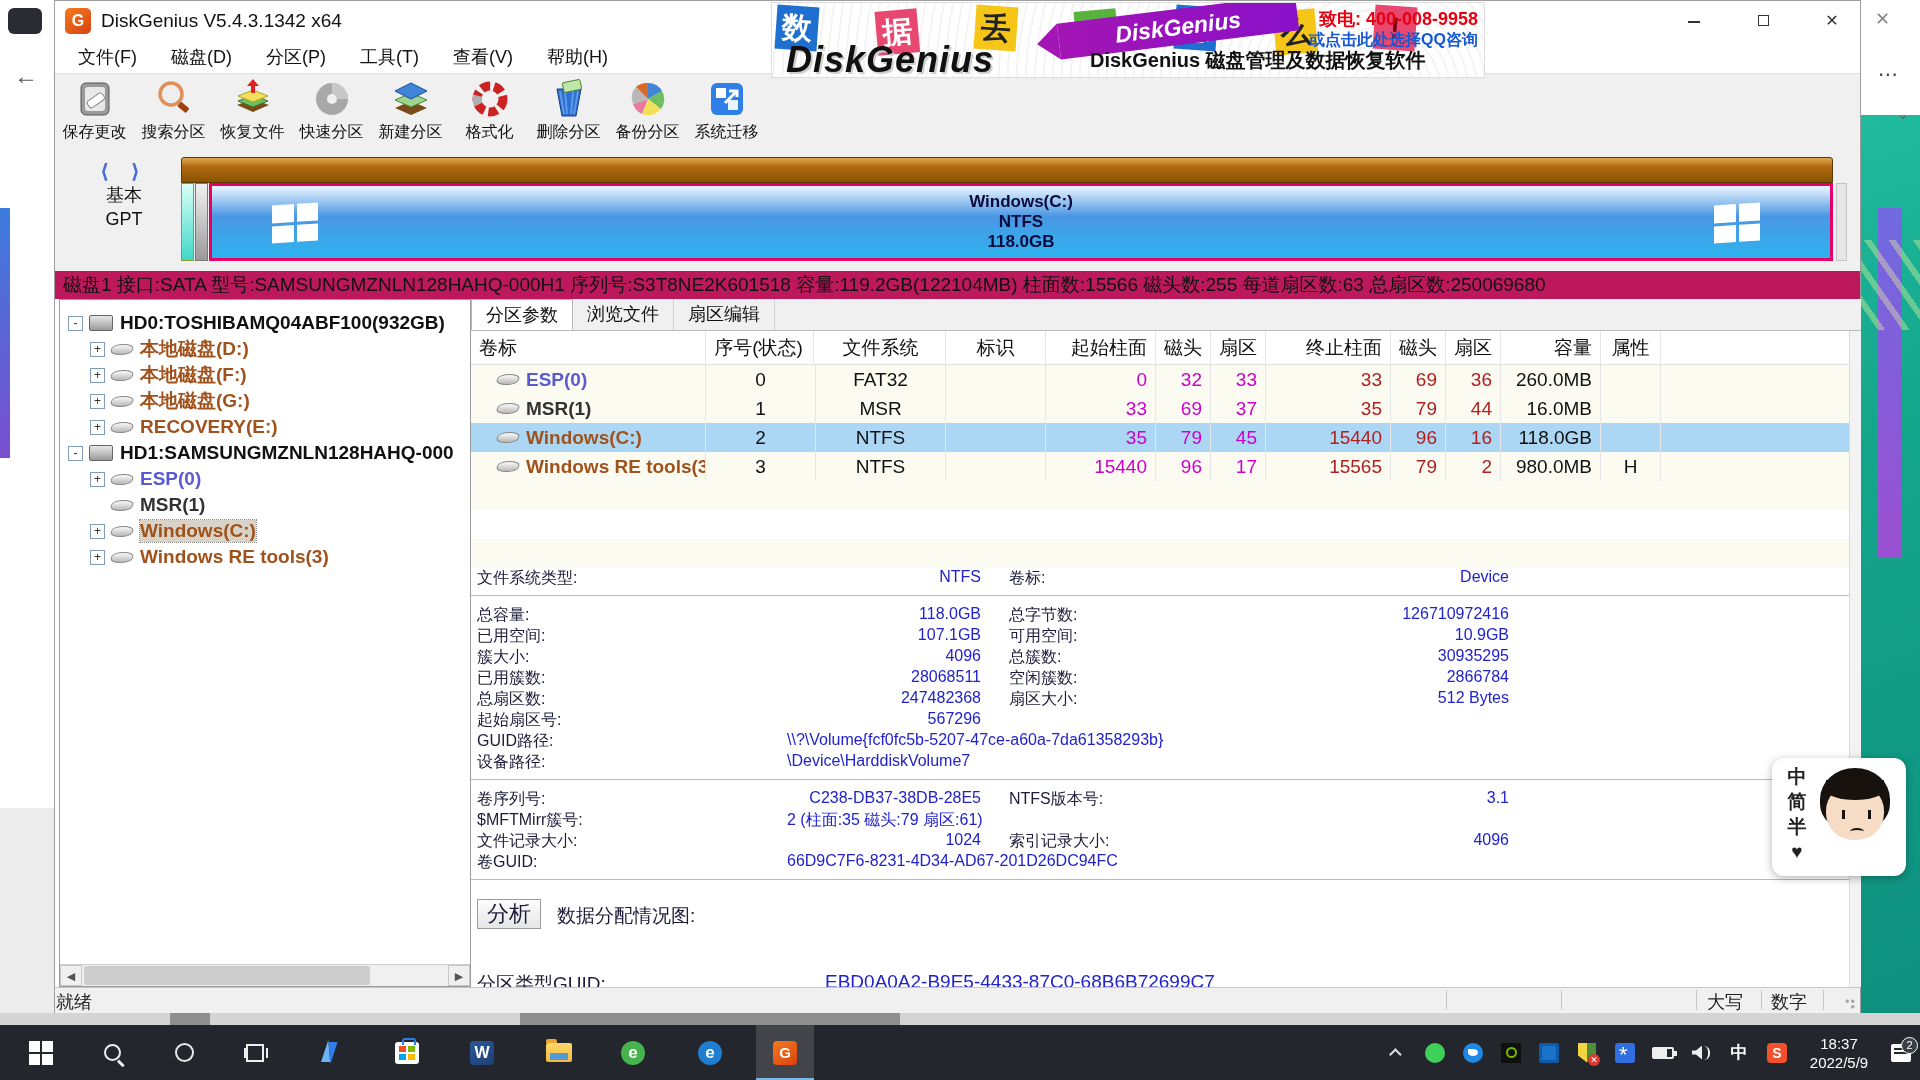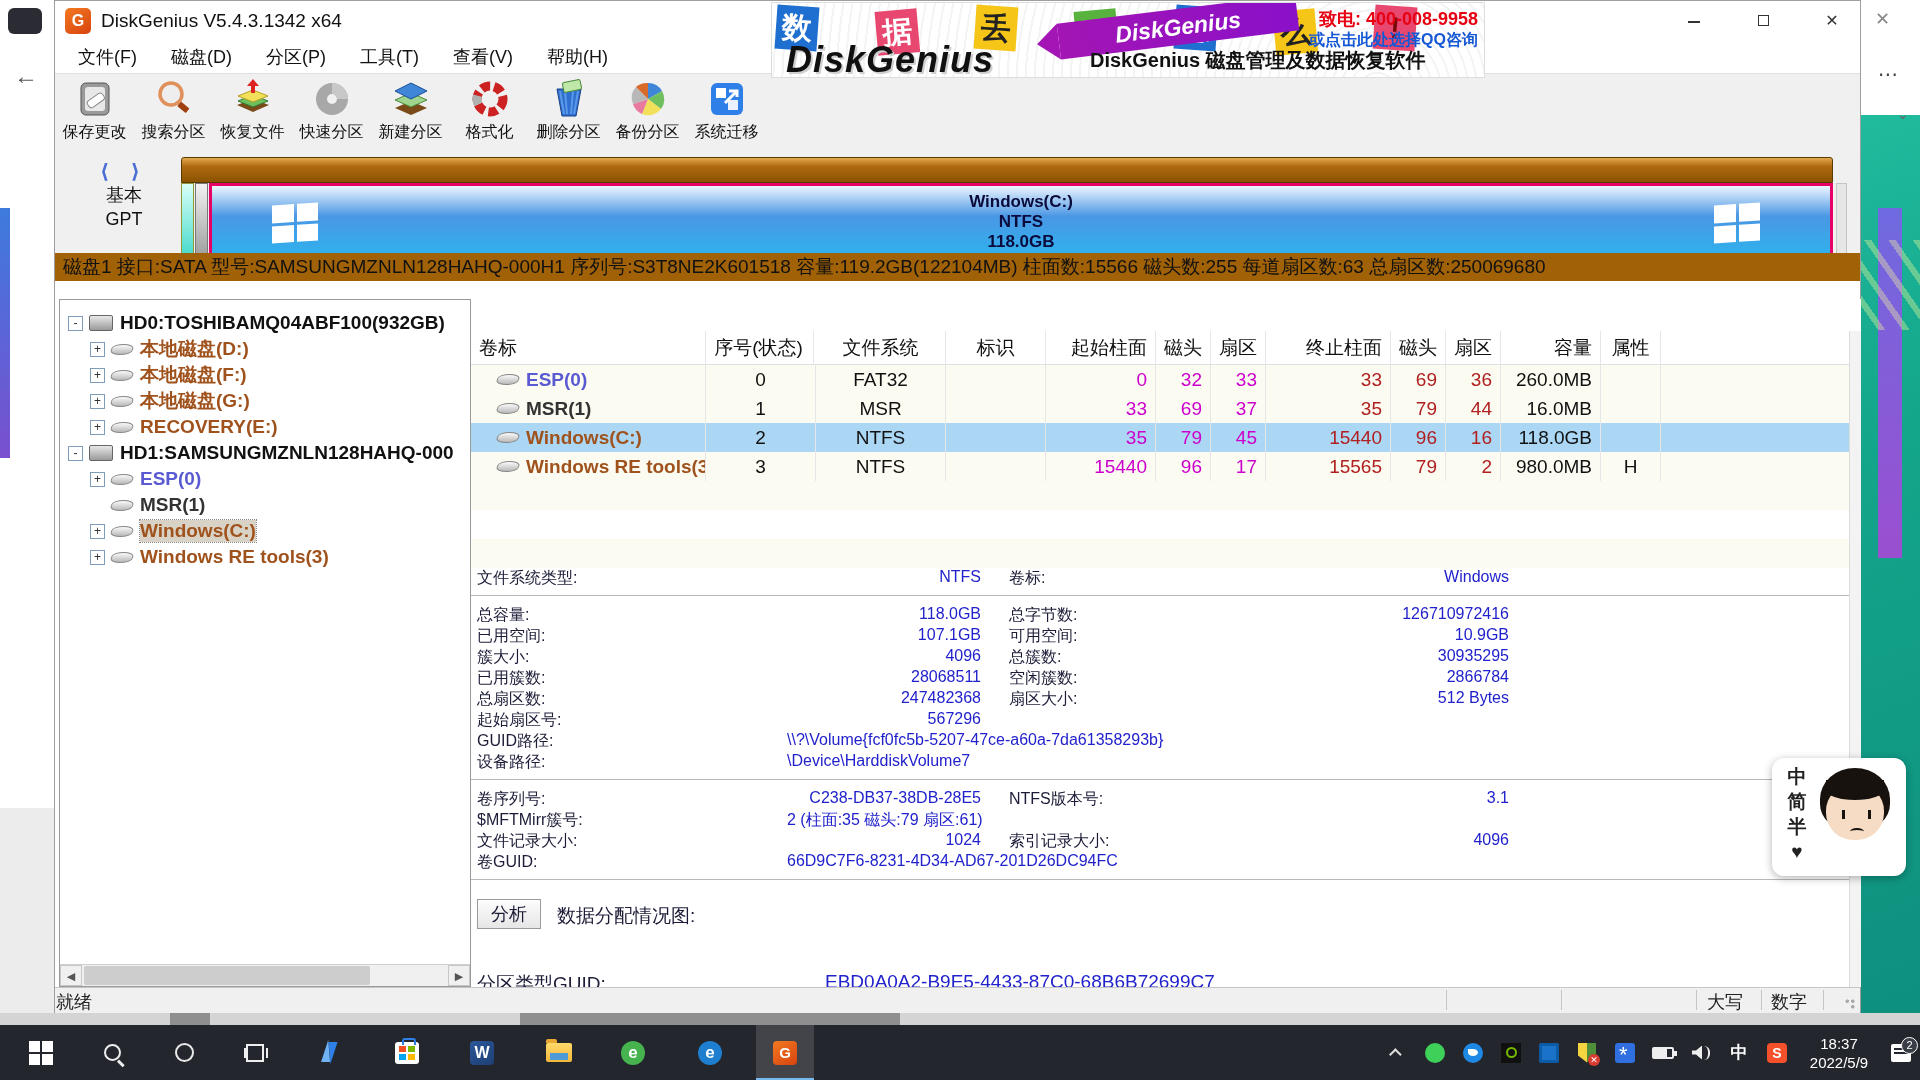--- a/index.html
+++ b/index.html
@@ -77,21 +77,21 @@
   #p-win { flex:1; border:3px solid #e60066; background:linear-gradient(180deg,#eef6ff 0%,#4a97e4 42%,#2db3ef 100%);
     display:flex; flex-direction:column; align-items:center; justify-content:center; position:relative; }
   #p-win .pline { font-size:17px; line-height:20px; font-weight:bold; color:#0a0a3c; }
   .winlogo { position:absolute; top:18px; width:46px; height:38px; display:grid;
     grid-template-columns:1fr 1fr; grid-template-rows:1fr 1fr; gap:3px; transform:skewY(-4deg); }
   .winlogo i { background:#fff; }
   #logo-l { left:60px; } #logo-r { right:70px; }
   #mini-scroll { right:-14px; top:26px; width:11px; height:78px; background:#e6e6e6; border:1px solid #c4c4c4; }
 
   
-  #diskinfo { left:0; top:252px; width:100%; height:28px; background:#a16207; font-size:19px; color:#111;
+  #diskinfo { left:0; top:270px; width:100%; height:28px; background:#be185d; font-size:19px; color:#111;
     line-height:28px; padding-left:8px; white-space:nowrap; }
 
   
   #leftpanel { left:4px; top:298px; width:412px; height:688px; background:#fff; border:1px solid #9a9a9a; overflow:hidden; }
   .tree-row { position:relative; height:26px; display:flex; align-items:center; white-space:nowrap; }
   .tree-rows { padding-top:10px; }
   .expander { width:15px; height:15px; border:1px solid #7f9db9; background:#fff; font-size:12px; line-height:13px;
     text-align:center; color:#333; flex:none; margin-right:6px; }
   .sp { flex:none; }
   .icon-disk { width:24px; height:16px; background:linear-gradient(180deg,#e8e8e8,#9a9a9a); border:1px solid #666;
@@ -132,21 +132,21 @@
   .drow { position:relative; height:21px; font-size:16px; }
   .drow span { position:absolute; top:0; white-space:nowrap; }
   .dlab { color:#1c1c38; }
   .dval { color:#2222cc; }
   .l1 { left:6px; } .v1 { left:316px; width:194px; text-align:right; }
   .v1.wide { width:auto; text-align:left; }
   .l2 { left:538px; } .v2 { left:748px; width:290px; text-align:right; }
   .dsep { height:10px; border-top:1px solid #b8b8b8; margin-top:6px; }
   #analyze-row { position:relative; margin-top:10px; height:32px; }
   #analyze-btn { position:absolute; left:6px; top:0; width:64px; height:30px; background:linear-gradient(#fdfdfd,#e6e6e6);
-    border:1px solid #9a9a9a; font-size:18px; color:#1c1c38; text-align:center; line-height:28px; }
+    border:1px solid #9a9a9a; font-size:22px; color:#1c1c38; text-align:center; line-height:28px; }
   #alloc-label { position:absolute; left:86px; top:4px; font-size:19px; color:#1c1c38; }
   #clip-row { position:absolute; left:6px; top:672px; height:21px; font-size:19px; white-space:nowrap; }
   #clip-row .dval { position:absolute; left:348px; }
 
   
   #statusbar { left:0; top:986px; width:100%; height:26px; background:#f0f0f0; border-top:1px solid #c6c6c6; font-size:18px; color:#222; }
   #st-ready { left:1px; top:2px; }
   .st-div { top:2px; width:1px; height:20px; background:#c6c6c6; }
   .st-cell { top:2px; }
   #st-grip { right:3px; bottom:2px; width:14px; height:14px;
@@ -450,20 +450,25 @@
         </div>
       </div>
     <div id="lp-scroll">
       <div id="sc-left" class="sc-btn">◀</div>
       <div id="sc-thumb"></div>
       <div id="sc-right" class="sc-btn">▶</div>
     </div>
   </div>
 
   <div id="rightpanel" class="abs">
+    <div id="tabstrip" class="abs">
+        <div class="tab active">分区参数</div>
+        <div class="tab">浏览文件</div>
+        <div class="tab">扇区编辑</div>
+      </div>
     <div id="thead" class="abs">
         <div class="th al" style="left: 0px; width: 235px;">卷标</div>
         <div class="th ac" style="left: 233px; width: 110px;">序号(状态)</div>
         <div class="th ac" style="left: 345px; width: 130px;">文件系统</div>
         <div class="th ac" style="left: 475px; width: 100px;">标识</div>
         <div class="th ar" style="left: 575px; width: 110px;">起始柱面</div>
         <div class="th ar" style="left: 685px; width: 55px;">磁头</div>
         <div class="th ar" style="left: 740px; width: 55px;">扇区</div>
         <div class="th ar" style="left: 795px; width: 125px;">终止柱面</div>
         <div class="th ar" style="left: 920px; width: 55px;">磁头</div>
@@ -542,21 +547,21 @@
         </div>
         <div class="tr empty" style="top: 182px;"></div>
         <div class="tr empty" style="top: 211px;"></div>
         <div class="tr empty" style="top: 240px;"></div>
       </div>
     <div id="details">
         <div class="drow">
           <span class="dlab l1">文件系统类型:</span>
           <span class="dval v1">NTFS</span>
           <span class="dlab l2">卷标:</span>
-          <span class="dval v2">Windows</span>
+          <span class="dval v2">Device</span>
         </div>
         <div class="dsep"></div>
         <div class="drow">
           <span class="dlab l1">总容量:</span>
           <span class="dval v1">118.0GB</span>
           <span class="dlab l2">总字节数:</span>
           <span class="dval v2">126710972416</span>
         </div>
         <div class="drow">
           <span class="dlab l1">已用空间:</span>

